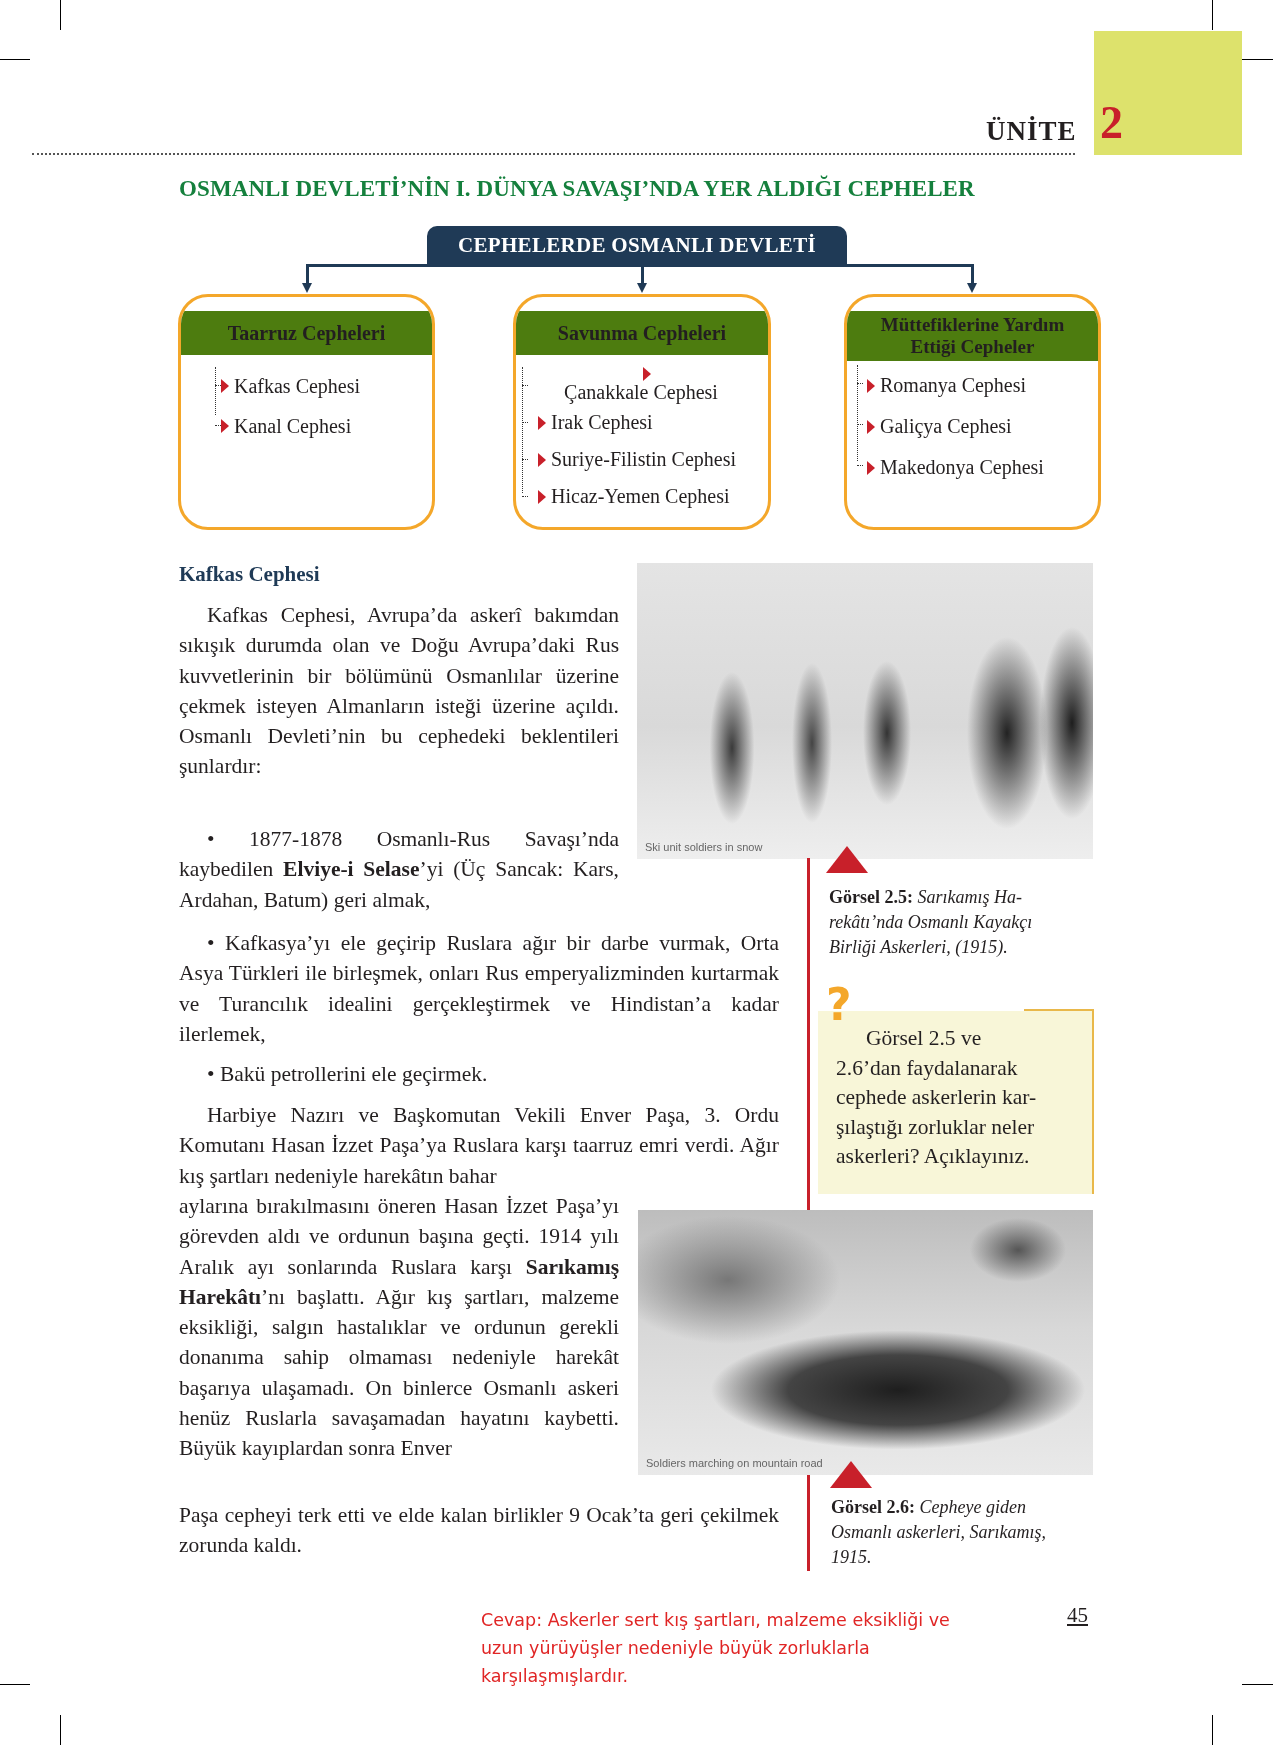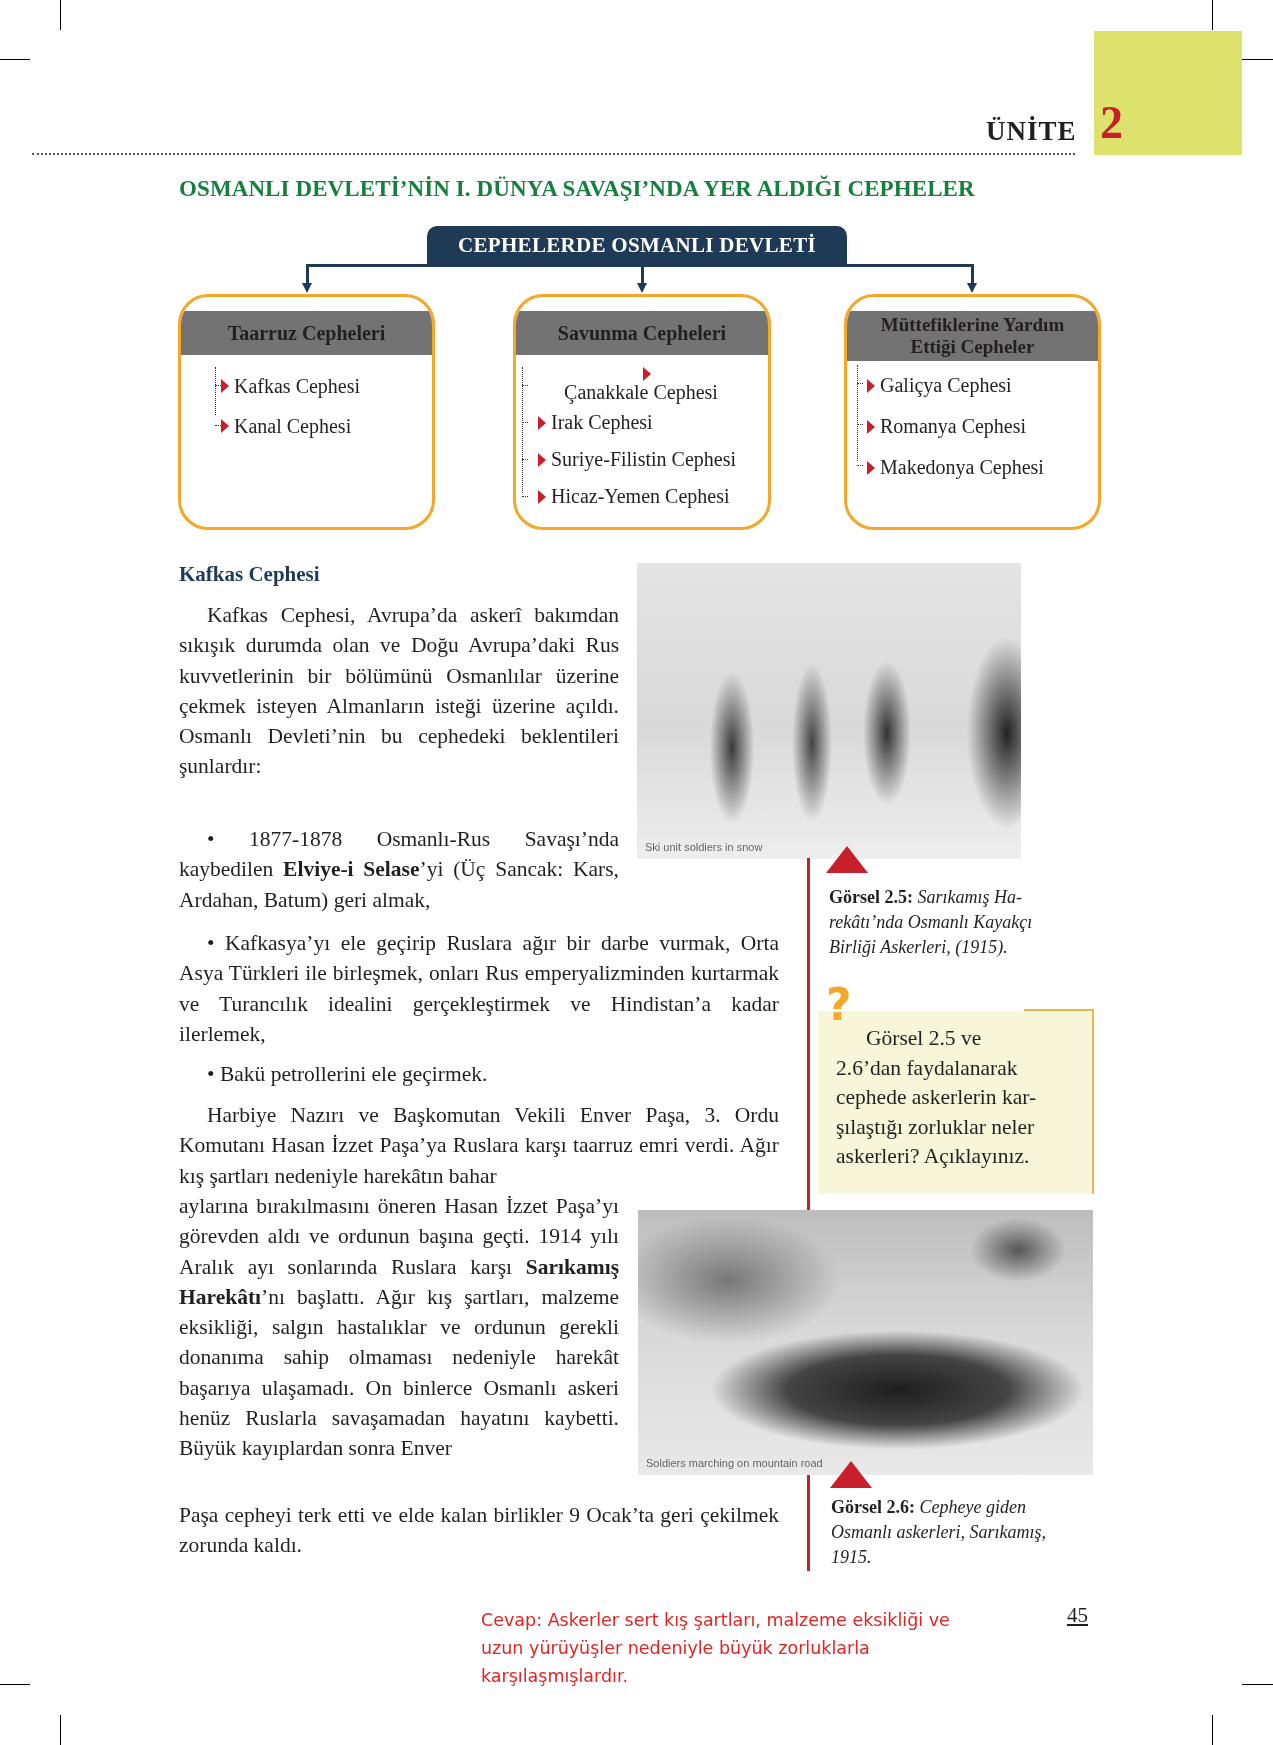--- a/index.html
+++ b/index.html
@@ -31,39 +31,39 @@
   .conn { position: absolute; background: #1f3a56; }
   .arrowhead { position: absolute; width: 0; height: 0; border-left: 5px solid transparent; border-right: 5px solid transparent; border-top: 10px solid #1f3a56; }
 
   .cat-box {
     position: absolute; top: 294px; height: 236px;
     border: 3px solid #f4a72a; border-radius: 30px; background: #fff; overflow: hidden;
     box-sizing: border-box;
   }
   .cat-head {
     position: absolute; left: 0; right: 0; top: 14px; height: 44px;
-    background: #737373; color: #231f20; font-weight: bold; font-size: 20px;
+    background: #4d7c0f; color: #231f20; font-weight: bold; font-size: 20px;
     display: flex; align-items: center; justify-content: center; text-align: center; line-height: 1.15;
   }
   .cat-list { position: absolute; left: 26px; top: 70px; right: 8px; }
   .cat-item { position: relative; height: 38px; display: flex; align-items: center; font-size: 20px; color: #231f20; white-space: nowrap; }
   .cat-item .tri { width: 0; height: 0; border-top: 7px solid transparent; border-bottom: 7px solid transparent; border-left: 8px solid #c8202a; margin-right: 5px; margin-left: 6px; }
   .cat-item .dot-h { position: absolute; left: 0; top: 18px; width: 6px; border-top: 1px dotted #333; }
   .cat-list .dot-v { position: absolute; left: 0; top: 0; width: 0; border-left: 1px dotted #333; }
 
   
   .subhead { position: absolute; left: 179px; top: 562px; font-size: 21px; font-weight: bold; color: #1f3a56; }
   .para { position: absolute; font-size: 21.5px; line-height: 30.3px; color: #231f20; text-align: justify; }
   .para .indent { display: inline-block; width: 28px; }
   .para b { font-weight: bold; }
 
   
   .photo { position: absolute; overflow: hidden; }
   .photo1 {
-    left: 637px; top: 563px; width: 384px; height: 296px;
+    left: 637px; top: 563px; width: 456px; height: 296px;
     background:
       radial-gradient(ellipse 30px 90px at 250px 170px, #333 0%, transparent 80%),
       radial-gradient(ellipse 25px 100px at 175px 180px, #444 0%, transparent 80%),
       radial-gradient(ellipse 28px 95px at 95px 185px, #3a3a3a 0%, transparent 80%),
       radial-gradient(ellipse 50px 120px at 370px 170px, #222 0%, transparent 80%),
       radial-gradient(ellipse 40px 120px at 435px 160px, #1d1d1d 0%, transparent 80%),
       linear-gradient(180deg, #e4e4e4 0%, #d9d9d9 55%, #eeeeee 100%);
   }
   .photo2 {
     left: 638px; top: 1210px; width: 455px; height: 265px;
@@ -171,26 +171,26 @@
 <div class="cat-box" style="left:844px; width:257px;">
   <div class="cat-head" style="top:14px; height:50px; font-size:19px; flex-direction:column;">
     <span>Müttefiklerine Yardım</span>
     <span>Ettiği Cepheler</span>
   </div>
   <div class="cat-list" style="left:10px; top:68px;">
     <div class="dot-v" style="height:96px;"></div>
     <div class="cat-item" style="height:41px;">
         <span class="dot-h"></span>
         <span class="tri" style="margin-left:10px;"></span>
+        <span>Romanya Cephesi</span>
+      </div>
+    <div class="cat-item" style="height:41px;">
+        <span class="dot-h"></span>
+        <span class="tri" style="margin-left:10px;"></span>
         <span>Galiçya Cephesi</span>
-      </div>
-    <div class="cat-item" style="height:41px;">
-        <span class="dot-h"></span>
-        <span class="tri" style="margin-left:10px;"></span>
-        <span>Romanya Cephesi</span>
       </div>
     <div class="cat-item" style="height:41px;">
         <span class="dot-h"></span>
         <span class="tri" style="margin-left:10px;"></span>
         <span>Makedonya Cephesi</span>
       </div>
   </div>
 </div>
 
 <div class="subhead">Kafkas Cephesi</div>

